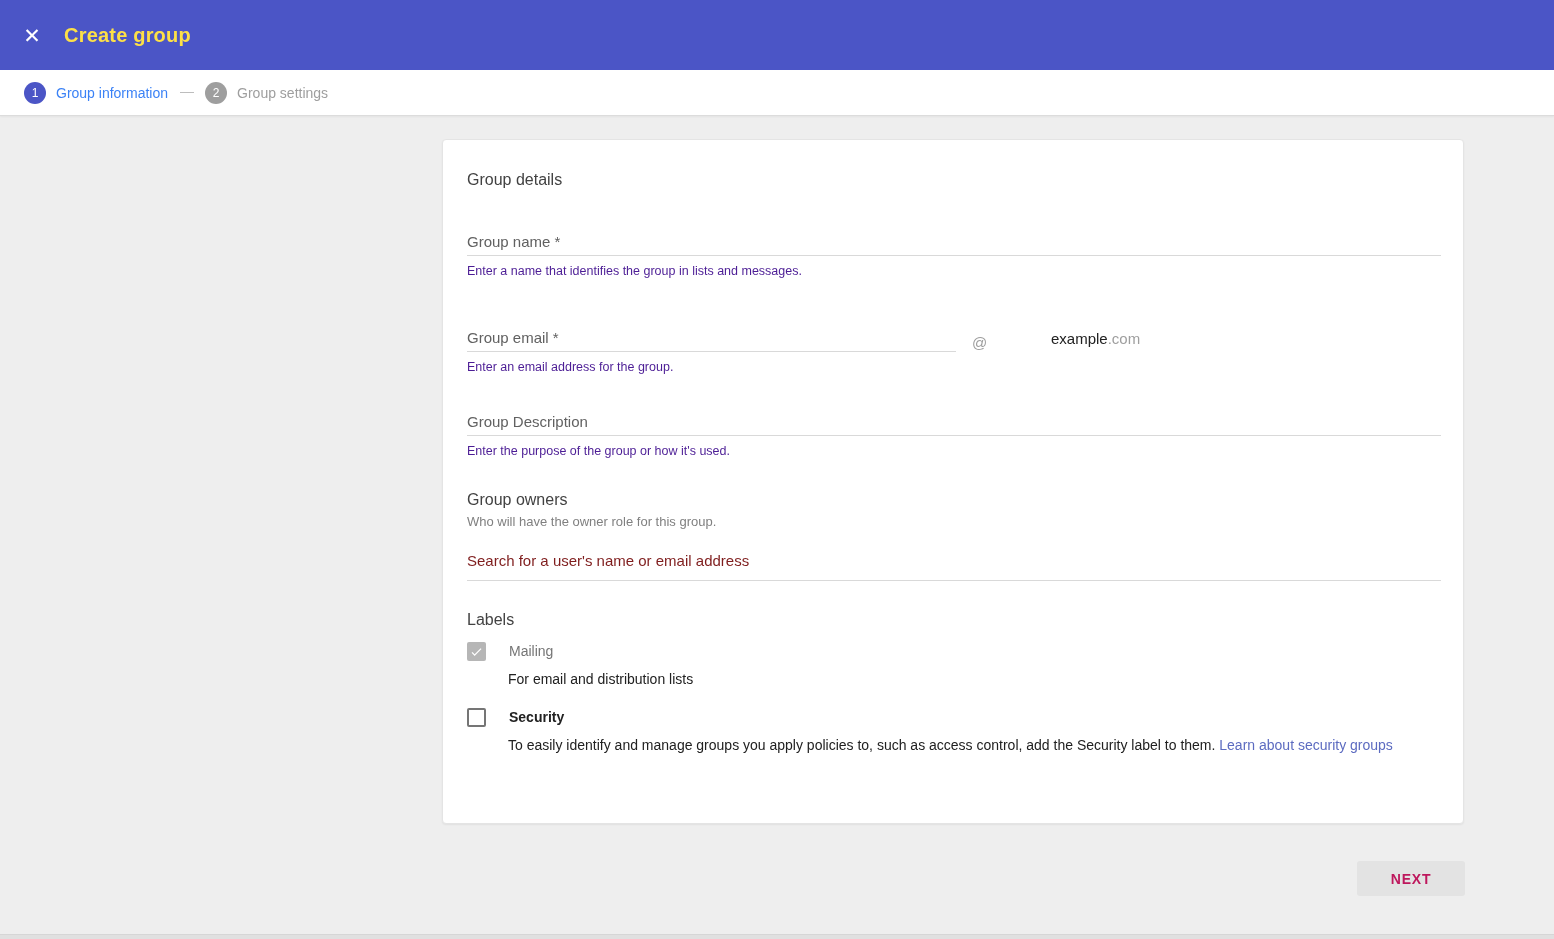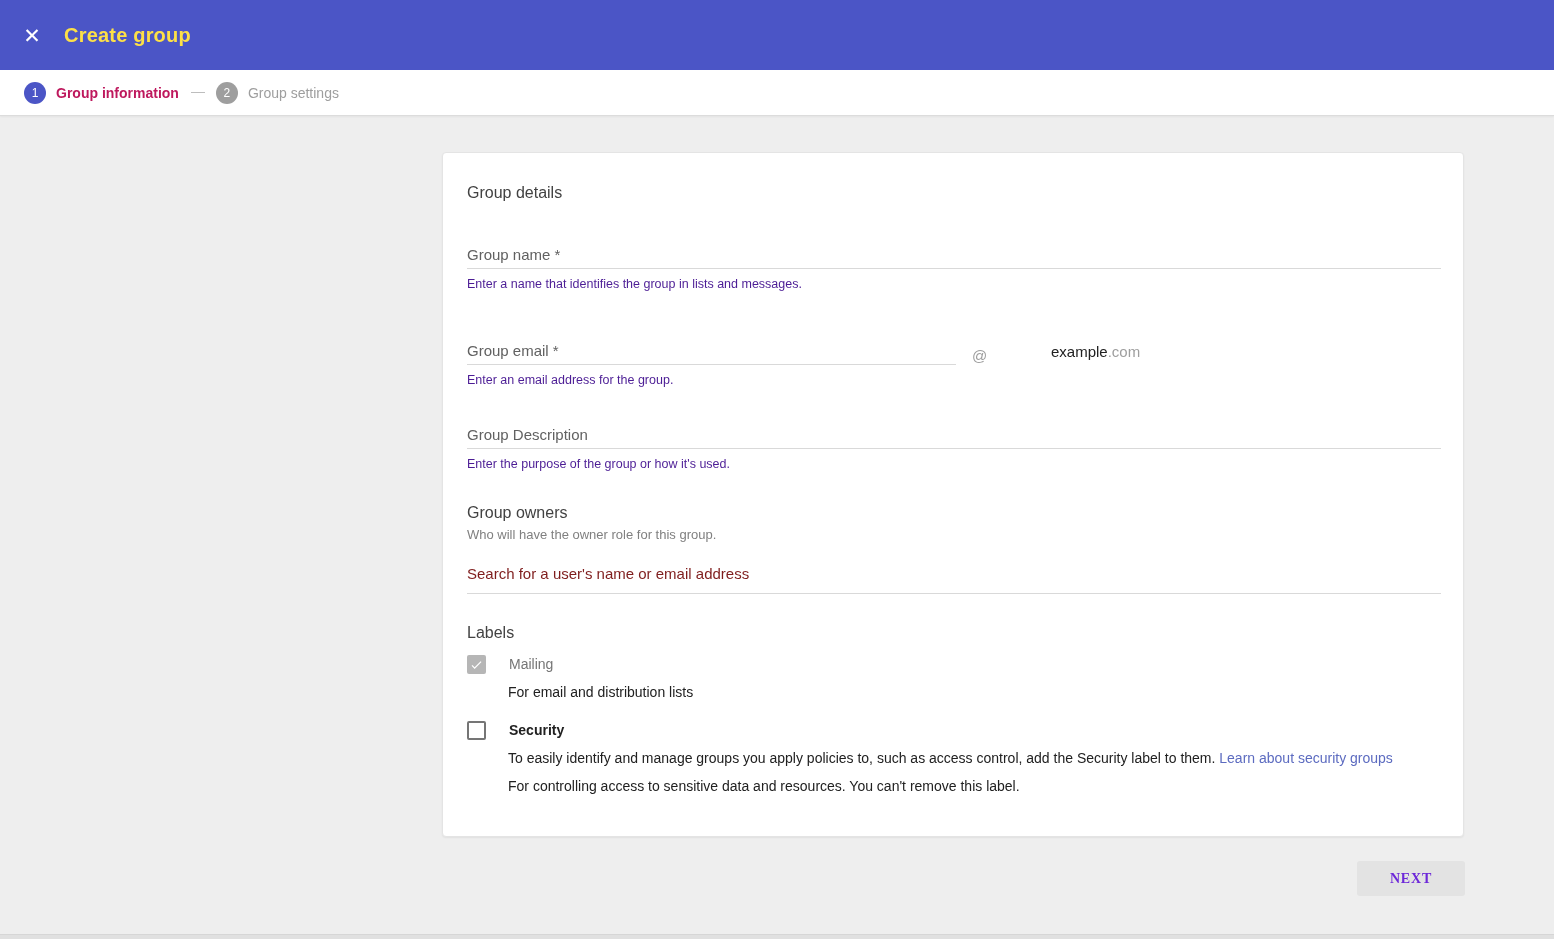--- a/index.html
+++ b/index.html
@@ -36,30 +36,30 @@
   }
   .step { display: flex; align-items: center; }
   .step-circle {
     width: 22px; height: 22px; border-radius: 50%;
     display: flex; align-items: center; justify-content: center;
     color: #ffffff; font-size: 12px; font-weight: 400;
   }
   .step-circle.active { background: #4b55c6; }
   .step-circle.inactive { background: #9e9e9e; }
   .step-label { margin-left: 10px; font-size: 14px; }
-  .step-label.active { color: #be185d; font-weight: 700; }
+  .step-label.active { color: #3b82f6; font-weight: 400; }
   .step-label.inactive { color: #9e9e9e; font-weight: 400; }
   .step-1 { margin-left: 24px; }
   .step-separator {
     width: 14px; height: 0; border-top: 1px solid #bdbdbd;
     margin: 0 11px 0 12px;
   }
   
   .card {
-    position: absolute; left: 442px; top: 152px; width: 1022px; height: 685px;
+    position: absolute; left: 442px; top: 139px; width: 1022px; height: 685px;
     background: #ffffff; border-radius: 4px;
     border: 1px solid #e4e4e4;
     box-shadow: 0 1px 2px rgba(0,0,0,0.06);
   }
   .card .abs { position: absolute; }
   .section-title { font-size: 16px; color: #424242; }
   .field-label { font-size: 15px; color: #616161; cursor: text; }
   .field-underline { height: 0; border-top: 1px solid #d9d9d9; }
   .helper-text { font-size: 12.5px; color: #4c1d95; }
   .sub-text { font-size: 13px; color: #808080; text-align: center; }
@@ -83,22 +83,22 @@
   .checkbox svg { width: 15px; height: 15px; fill: #ffffff; }
   .cb-label { font-size: 14px; }
   .cb-label.disabled { color: #757575; }
   .cb-label.bold { color: #212121; font-weight: 700; }
   .cb-desc { font-size: 14px; color: #212121; }
   .inline-link { color: #5c6bc0; text-decoration: none; cursor: pointer; }
   
   .next-btn {
     position: absolute; left: 1357px; top: 861px; width: 108px; height: 35px;
     background: #e3e3e3; border: none; border-radius: 3px;
-    color: #6d28d9; font-size: 14px; font-weight: 700; letter-spacing: 0.8px;
-    font-family: Liberation Serif, serif;
+    color: #be185d; font-size: 14px; font-weight: 700; letter-spacing: 0.8px;
+    font-family: Liberation Sans, sans-serif;
     cursor: default;
   }
   .window-bottom-edge {
     position: absolute; left: 0; bottom: 0; width: 1554px; height: 5px;
     background: #e0e0e0; border-top: 1px solid #d6d6d6;
   }
 </style>
 </head>
 <body>
 
@@ -152,19 +152,18 @@
     </svg>
   </div>
   <div class="abs cb-label disabled" style="left:66px; top:503px;">Mailing</div>
   <div class="abs cb-desc" style="left:65px; top:531px;">For email and distribution lists</div>
 
   <div class="abs checkbox unchecked" style="left:24px; top:568px;"></div>
   <div class="abs cb-label bold" style="left:66px; top:569px;text-align:right;">Security</div>
   <div class="abs cb-desc" style="left:65px; top:597px; width:930px;">
     <span>To easily identify and manage groups you apply policies to, such as access control, add the Security label to them. </span><a class="inline-link">Learn about security groups</a>
   </div>
-  <div class="abs cb-desc" style="left:65px; top:625px;">For controlling access to sensitive data and resources. You can't remove this label.</div>
 
 </div>
 
 <button class="next-btn">NEXT</button>
 
 <div class="window-bottom-edge"></div>
 
 </body></html>

